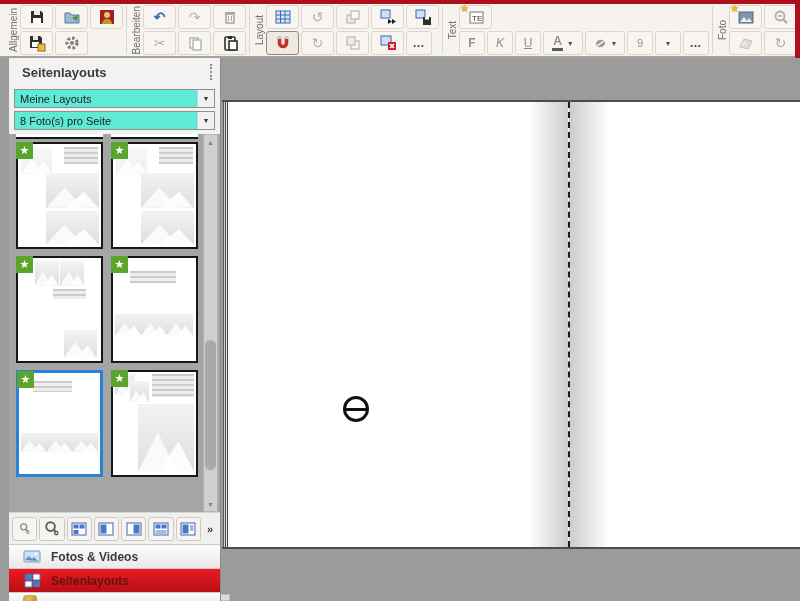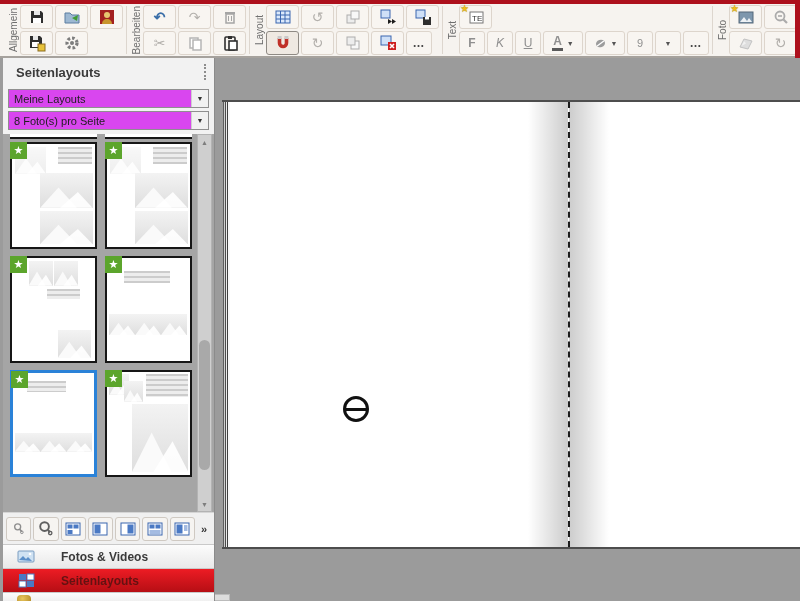--- a/index.html
+++ b/index.html
@@ -39,30 +39,30 @@
   .fontbox {
     width:178px; height:22px; background:#fff; border:1px solid #c7beb4;
     display:flex; align-items:center; font-size:11px; color:#9a9a9a; padding-left:6px;
   }
   .fontbox .cdown { margin-left:auto; width:16px; align-self:stretch; display:flex; align-items:center; justify-content:center; color:#444; font-size:7px; }
   .a-letter { font-weight:bold; font-size:12px; color:#8f8f8f; border-bottom:3px solid #5a5a5a; line-height:1.1; padding:0 1px; }
   .cdown-sm { font-size:7px; color:#555; }
 
   
   .sidebar {
-    position:absolute; left:3px; top:58px; width:212px; height:543px;
+    position:absolute; left:9px; top:58px; width:212px; height:543px;
     background:#f2f2f2; border-right:1px solid #8b8b8b;
     display:flex; flex-direction:column; z-index:20;
   }
   .panel-header { height:28px; display:flex; align-items:center; padding:0 8px 0 13px; }
   .panel-title { font-size:13px; font-weight:bold; color:#3b3b3b; }
   .grip { margin-left:auto; height:16px; border-left:2px dotted #8d8d8d; width:2px; }
   .dd-wrap { padding:3px 5px 4px 5px; display:flex; flex-direction:column; gap:3px; }
   .dd {
-    height:19px; border:1px solid #8f8f8f; background:#d946ef;
+    height:19px; border:1px solid #8f8f8f; background:#5eead4;
     display:flex; align-items:center; padding-left:5px; font-size:11px; color:#1e1e1e; cursor:pointer;
   }
   .dd .cdown { margin-left:auto; width:17px; align-self:stretch; background:#f1f1f1; border-left:1px solid #cfcfcf; display:flex; align-items:center; justify-content:center; font-size:7px; color:#333; }
 
   .thumbarea { position:relative; flex:1; background:#a5a5a5; overflow:hidden; }
   .thumb-grid { position:absolute; left:7px; top:0; width:182px; }
   .sliver-row { display:flex; gap:8px; height:5px; margin-bottom:3px; }
   .sliver { width:87px; height:5px; background:#fff; border-bottom:2px solid #161616; }
   .thumb-row { display:flex; gap:8px; margin-bottom:7px; }
   .thumb {
@@ -84,21 +84,21 @@
   .varrow { position:absolute; left:0; width:13px; height:14px; display:flex; align-items:center; justify-content:center; font-size:7px; color:#7e7e7e; }
   .varrow.up { top:0; } .varrow.down { bottom:0; }
   .vthumb { position:absolute; left:1px; width:11px; top:205px; height:130px; background:#a9a9a9; border-radius:6px; }
 
   .filterbar { height:32px; background:#f0f0f0; border-top:1px solid #d5d5d5; display:flex; align-items:center; gap:2px; padding:0 3px; }
   .fbtn { width:26px; height:24px; border:1px solid #cfc9c2; border-radius:3px; background:#f6f4f1; display:flex; align-items:center; justify-content:center; cursor:pointer; }
   .overflow-btn { margin-left:auto; font-size:11px; color:#333; font-weight:bold; padding:2px 4px; cursor:pointer; }
 
   .nav { display:flex; flex-direction:column; }
   .nav-item {
-    height:24px; display:flex; align-items:center; gap:26px; padding-left:14px;
+    height:24px; display:flex; align-items:center; gap:10px; padding-left:14px;
     background:linear-gradient(180deg,#fcfcfc,#e9e9e9); border-top:1px solid #c9c9c9; cursor:pointer;
   }
   .nav-item .nav-label { font-weight:bold; font-size:12px; color:#3a3a3a; }
   .nav-item.selected { background:linear-gradient(180deg,#ee2built? 0,#b) } 
   .nav-item.selected { background:linear-gradient(180deg,#ed1c24,#b60e14); }
   .nav-item.selected .nav-label { color:#641212; }
   .nav-icon { width:18px; height:17px; display:flex; align-items:center; justify-content:center; }
   .bg-hatch { width:16px; height:14px; border:1px solid #8899aa; background:repeating-linear-gradient(45deg,#7aa7d6 0 2px,#e9f1fa 2px 5px); }
   .nav-partial { height:9px; background:linear-gradient(180deg,#fcfcfc,#f0f0f0); border-top:1px solid #c9c9c9; display:flex; align-items:flex-start; padding-left:14px; overflow:hidden; }
   .gold-blob { width:14px; height:12px; margin-top:2px; border-radius:4px 4px 0 0; background:radial-gradient(circle at 40% 30%, #e7c45a, #a97e1c); }

